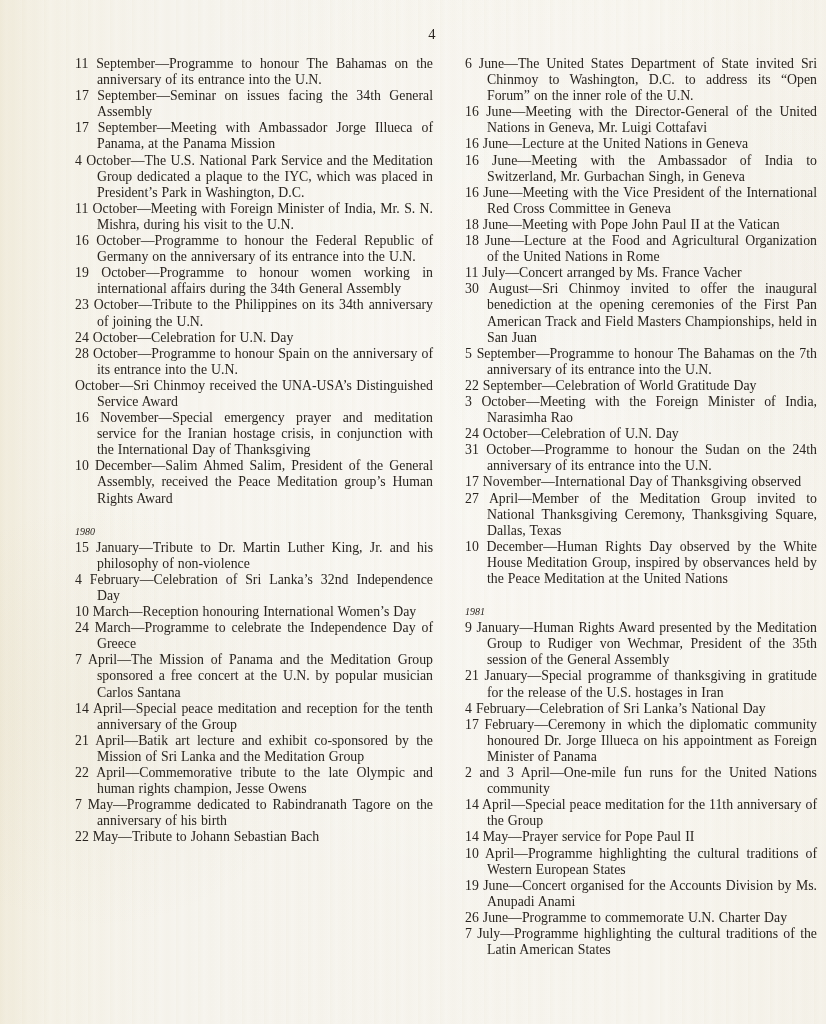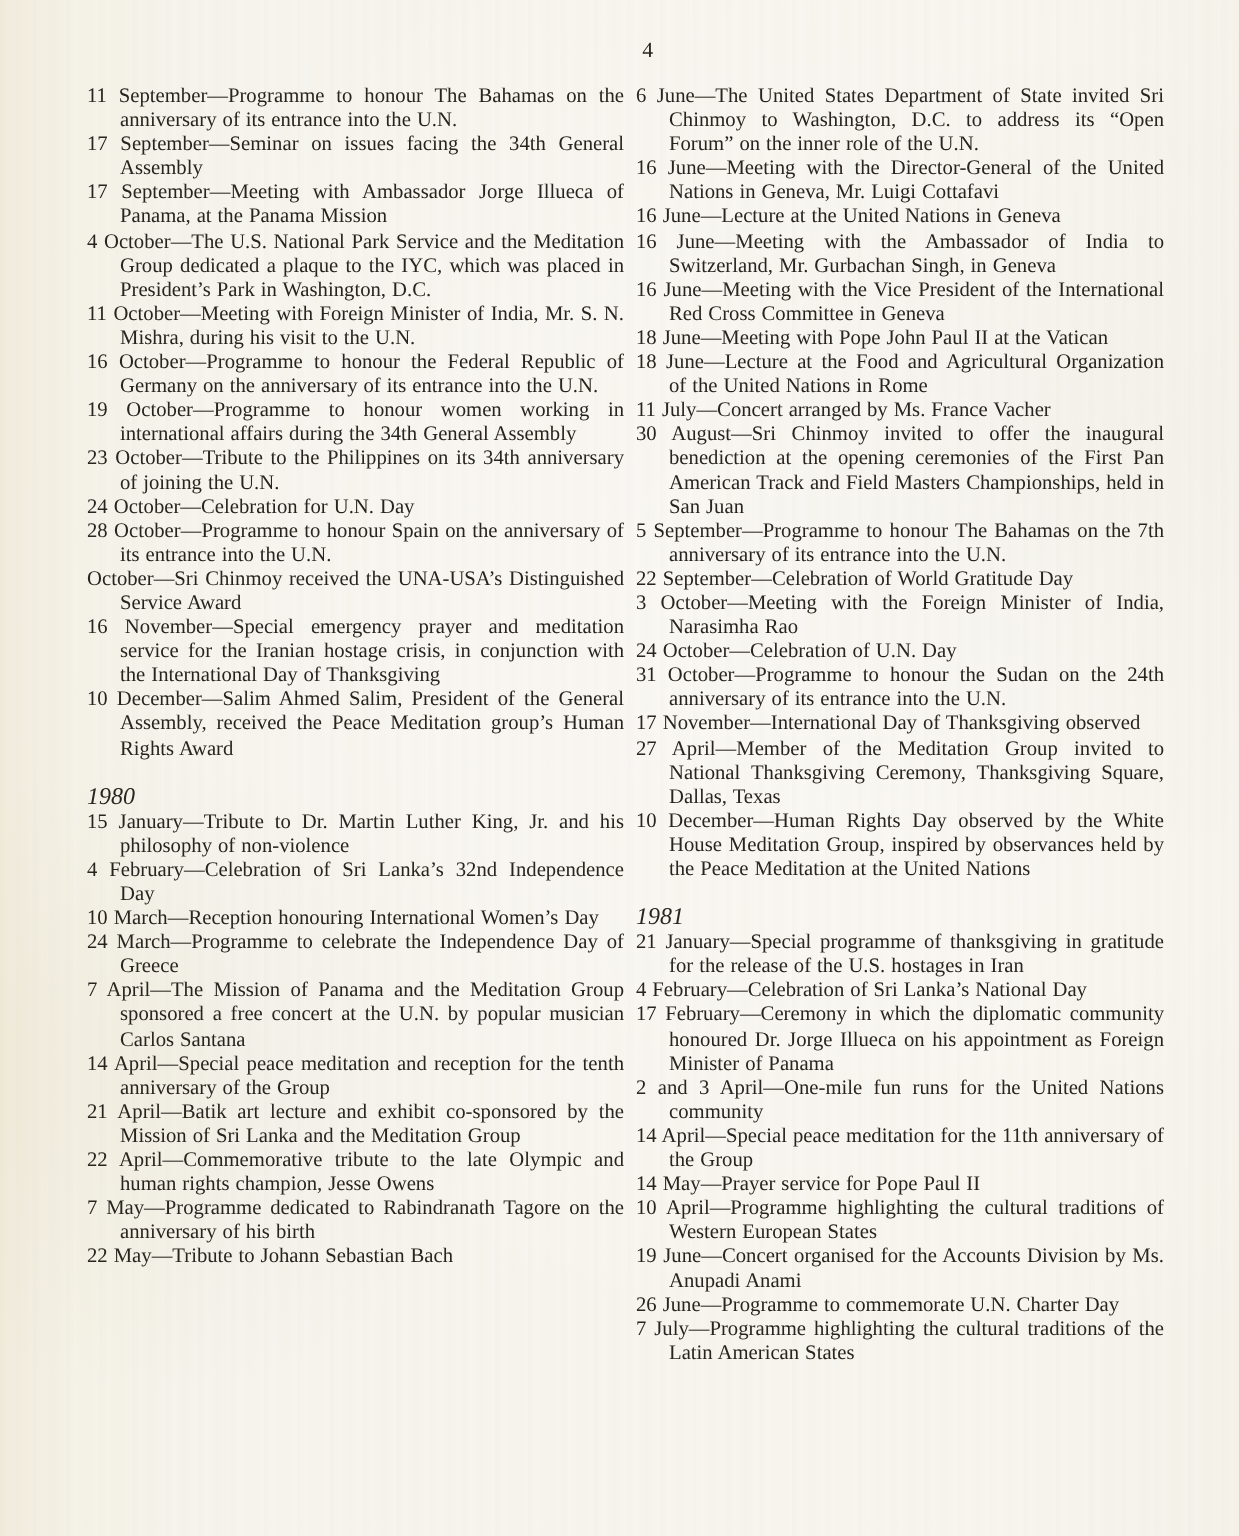--- a/index.html
+++ b/index.html
@@ -37,39 +37,39 @@
     position: absolute;
     top: 26px;
     left: 432px;
     transform: translateX(-50%);
     font-size: 14.5px;
     letter-spacing: 0.5px;
   }
   .columns {
     position: absolute;
     top: 56px;
-    left: 58px;
+    left: 75px;
     display: flex;
-    gap: 8px;
+    gap: 32px;
     font-size: 13.8px;
     line-height: 16.1px;
   }
   .col-left  { width: 358px; }
   .col-right { width: 352px; }
   .entry {
     margin: 0;
     padding-left: 22px;
     text-indent: -22px;
     text-align: justify;
     word-spacing: 0.04em;
   }
   .year-heading {
     margin: 17px 0 0 0;
     font-style: italic;
-    font-size: 16px;
+    font-size: 10px;
   }
 </style>
 </head>
 <body>
 
 <div class="sheet">
 
   <div class="page-number">4</div>
 
   <div class="columns">
@@ -124,20 +124,21 @@
           <p class="entry">24 October—Celebration of U.N. Day</p>
           <p class="entry">31 October—Programme to honour the Sudan on the 24th anniversary of its entrance into the U.N.</p>
           <p class="entry">17 November—International Day of Thanksgiving observed</p>
           <p class="entry">27 April—Member of the Meditation Group invited to National Thanksgiving Ceremony, Thanksgiving Square, Dallas, Texas</p>
           <p class="entry">10 December—Human Rights Day observed by the White House Meditation Group, inspired by observances held by the Peace Meditation at the United Nations</p>
         </div>
 
       <p class="year-heading">1981</p>
 
       <div>
+          <p class="entry">9 January—Human Rights Award presented by the Meditation Group to Rudiger von Wechmar, President of the 35th session of the General Assembly</p>
           <p class="entry">21 January—Special programme of thanksgiving in gratitude for the release of the U.S. hostages in Iran</p>
           <p class="entry">4 February—Celebration of Sri Lanka’s National Day</p>
           <p class="entry">17 February—Ceremony in which the diplomatic community honoured Dr. Jorge Illueca on his appointment as Foreign Minister of Panama</p>
           <p class="entry">2 and 3 April—One-mile fun runs for the United Nations community</p>
           <p class="entry">14 April—Special peace meditation for the 11th anniversary of the Group</p>
           <p class="entry">14 May—Prayer service for Pope Paul II</p>
           <p class="entry">10 April—Programme highlighting the cultural traditions of Western European States</p>
           <p class="entry">19 June—Concert organised for the Accounts Division by Ms. Anupadi Anami</p>
           <p class="entry">26 June—Programme to commemorate U.N. Charter Day</p>
           <p class="entry">7 July—Programme highlighting the cultural traditions of the Latin American States</p>

